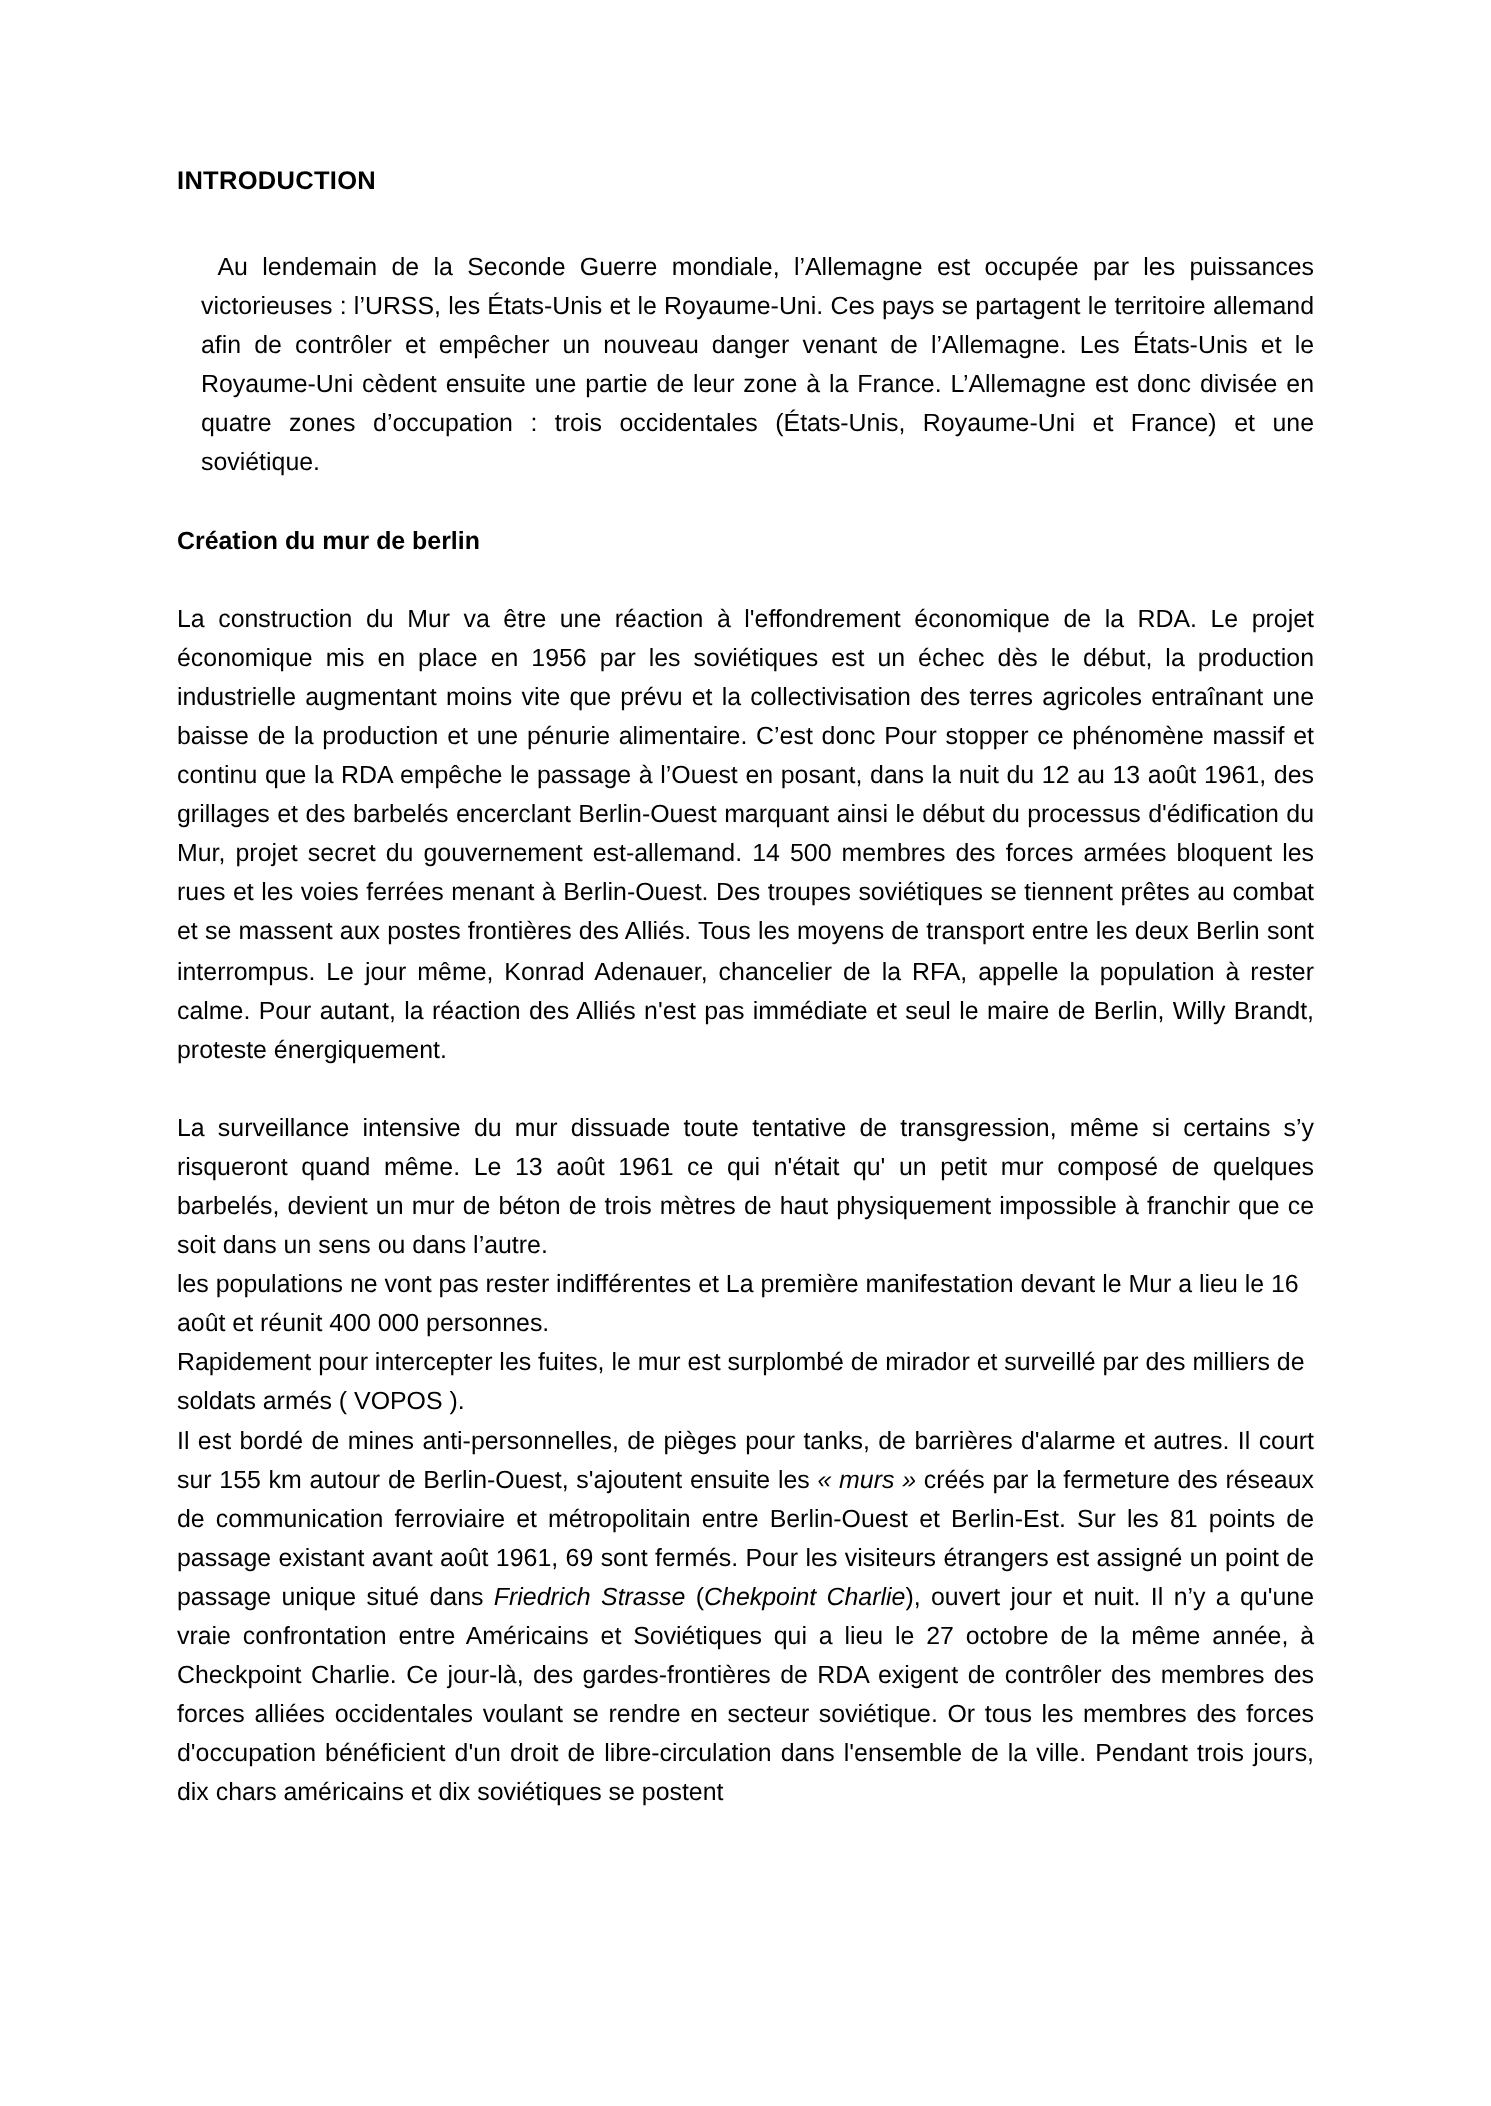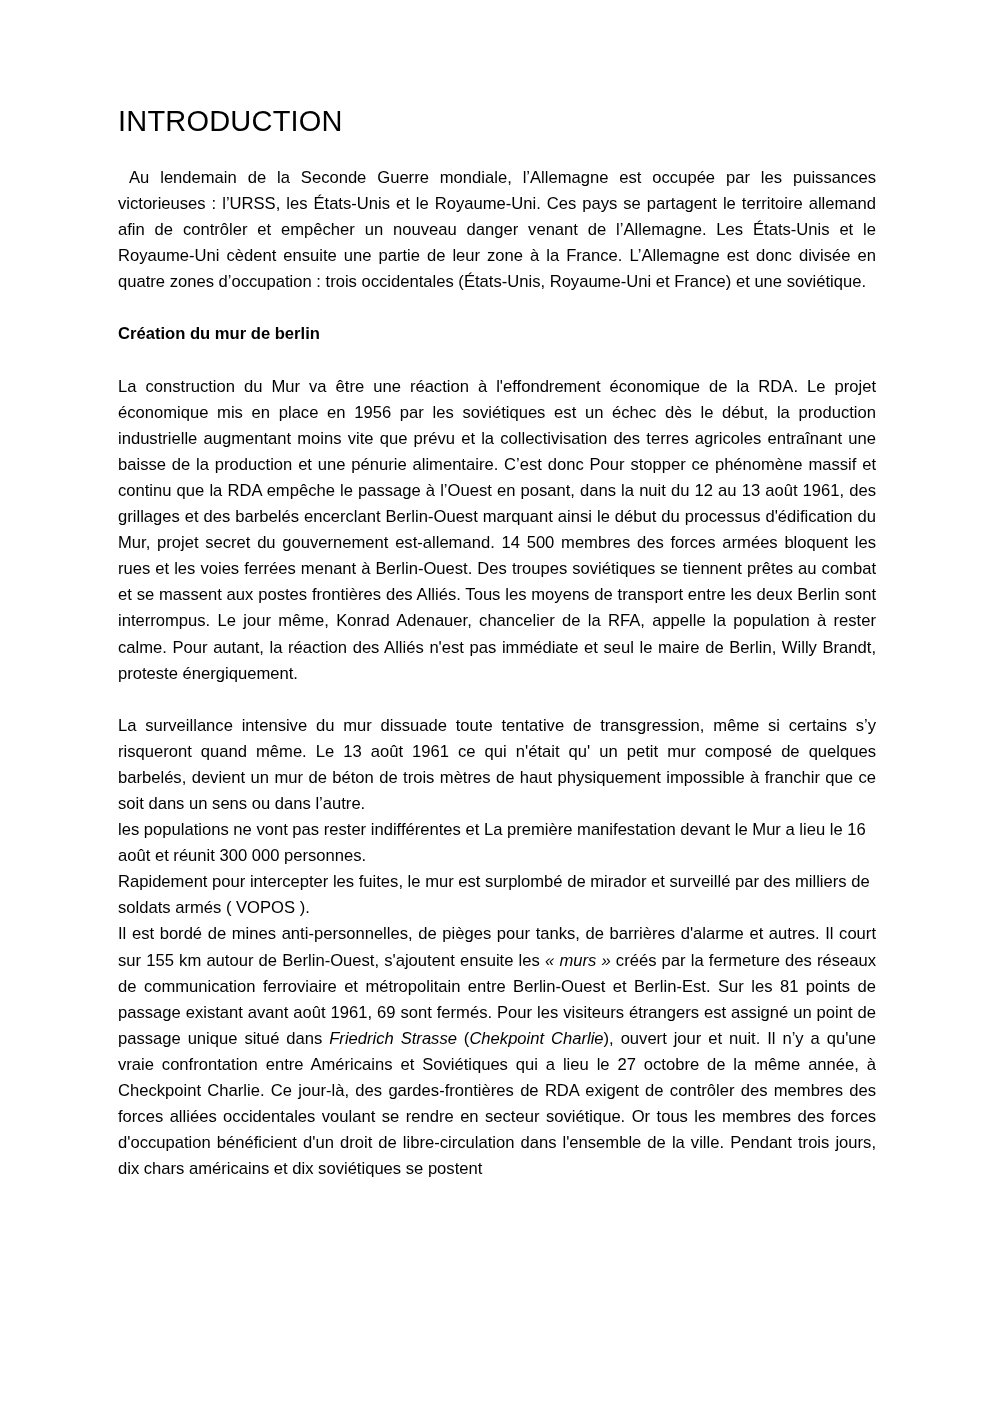--- a/index.html
+++ b/index.html
@@ -22,43 +22,44 @@
     position: absolute;
     left: 118px;
     top: 108px;
     width: 758px;
     font-family: "Liberation Sans", sans-serif;
     color: #000000;
     -webkit-font-smoothing: antialiased;
   }
 
   .doc-heading {
-    font-size: 29px;
+    font-size: 17px;
     line-height: 26px;
-    font-weight: 400;
+    font-weight: 700;
     letter-spacing: 0.2px;
     margin: 0 0 31px 0;
     text-align: left;
   }
 
   .para {
     font-size: 16.6px;
     line-height: 26.1px;
     text-align: justify;
     text-justify: inter-word;
     margin: 0;
     hyphens: none;
   }
 
   .para + .para {
     margin-top: 26px;
   }
 
   .para.indent-first {
     text-indent: 11px;
+    margin-left: 16px;
   }
 
   
   .para.tight {
     margin-top: 0;
   }
 
   
   .para.flush-left {
     text-align: left;
@@ -85,20 +86,20 @@
 
     <p class="para indent-first">Au lendemain de la Seconde Guerre mondiale, l’Allemagne est occupée par les puissances victorieuses : l’URSS, les États-Unis et le Royaume-Uni. Ces pays se partagent le territoire allemand afin de contrôler et empêcher un nouveau danger venant de l’Allemagne. Les États-Unis et le Royaume-Uni cèdent ensuite une partie de leur zone à la France. L’Allemagne est donc divisée en quatre zones d’occupation : trois occidentales (États-Unis, Royaume-Uni et France) et une soviétique.</p>
 
     <p class="subhead">Création du mur de berlin</p>
 
     <p class="para">La construction du Mur va être une réaction à l'effondrement économique de la RDA. Le projet économique mis en place en 1956 par les soviétiques est un échec dès le début, la production industrielle augmentant moins vite que prévu et la collectivisation des terres agricoles entraînant une baisse de la production et une pénurie alimentaire. C’est donc Pour stopper ce phénomène massif et continu que la RDA empêche le passage à l’Ouest en posant, dans la nuit du 12 au 13 août 1961, des grillages et des barbelés encerclant Berlin-Ouest marquant ainsi le début du processus d'édification du Mur, projet secret du gouvernement est-allemand. 14 500 membres des forces armées bloquent les rues et les voies ferrées menant à Berlin-Ouest. Des troupes soviétiques se tiennent prêtes au combat et se massent aux postes frontières des Alliés. Tous les moyens de transport entre les deux Berlin sont interrompus. Le jour même, Konrad Adenauer, chancelier de la RFA, appelle la population à rester calme. Pour autant, la réaction des Alliés n'est pas immédiate et seul le maire de Berlin, Willy Brandt, proteste énergiquement.</p>
 
     <p class="para">La surveillance intensive du mur dissuade toute tentative de transgression, même si certains s’y risqueront quand même. Le 13 août 1961 ce qui n'était qu' un petit mur composé de quelques barbelés, devient un mur de béton de trois mètres de haut physiquement impossible à franchir que ce soit dans un sens ou dans l’autre.</p>
 
 
-    <p class="para tight flush-left">les populations ne vont pas rester indifférentes et La première manifestation devant le Mur a lieu le 16 août et réunit 300 000 personnes.</p>
+    <p class="para tight flush-left">les populations ne vont pas rester indifférentes et La première manifestation devant le Mur a lieu le 16 août et réunit 400 000 personnes.</p>
 
     <p class="para tight flush-left">Rapidement pour intercepter les fuites, le mur est surplombé de mirador et surveillé par des milliers de soldats armés ( VOPOS ).</p>
 
     <p class="para tight"><span>Il est bordé de mines anti-personnelles, de pièges pour tanks, de barrières d'alarme et autres. Il court sur 155 km autour de Berlin-Ouest, s'ajoutent ensuite les </span><em class="ital">« murs »</em><span> créés par la fermeture des réseaux de communication ferroviaire et métropolitain entre Berlin-Ouest et Berlin-Est. Sur les 81 points de passage existant avant août 1961, 69 sont fermés. Pour les visiteurs étrangers est assigné un point de passage unique situé dans </span><em class="ital">Friedrich Strasse</em><span> (</span><em class="ital">Chekpoint Charlie</em><span>), ouvert jour et nuit. Il n’y a qu'une vraie confrontation entre Américains et Soviétiques qui a lieu le 27 octobre de la même année, à Checkpoint Charlie. Ce jour-là, des gardes-frontières de RDA exigent de contrôler des membres des forces alliées occidentales voulant se rendre en secteur soviétique. Or tous les membres des forces d'occupation bénéficient d'un droit de libre-circulation dans l'ensemble de la ville. Pendant trois jours, dix chars américains et dix soviétiques se postent</span></p>
 
   </div>
 </div>
 
 </body></html>

